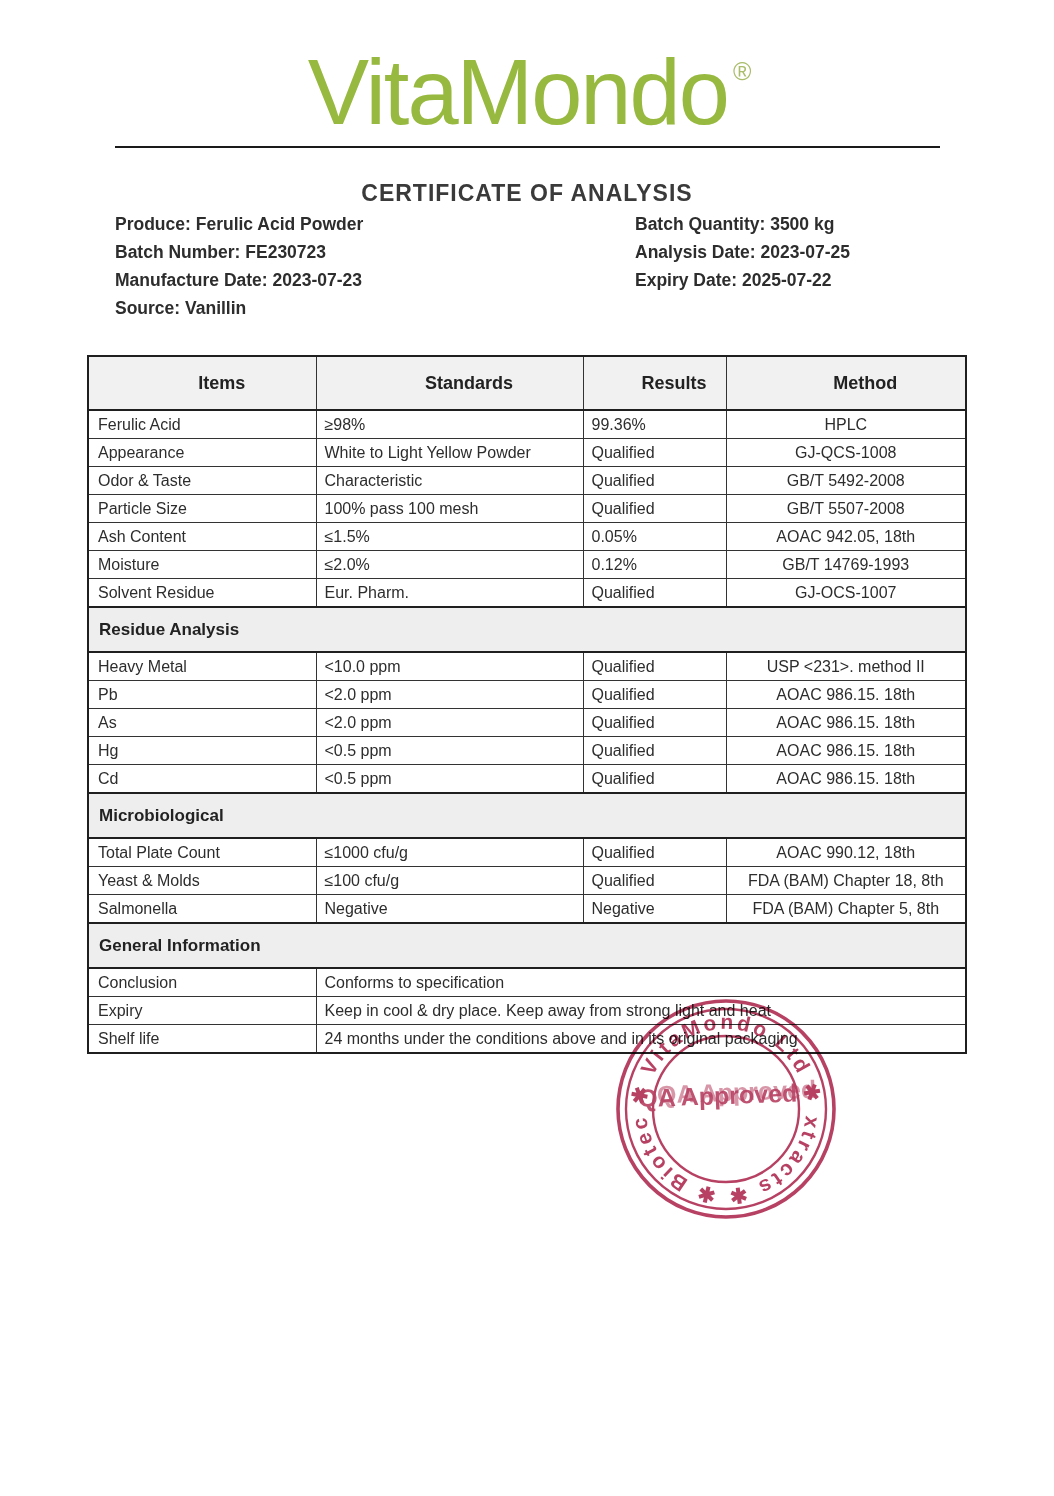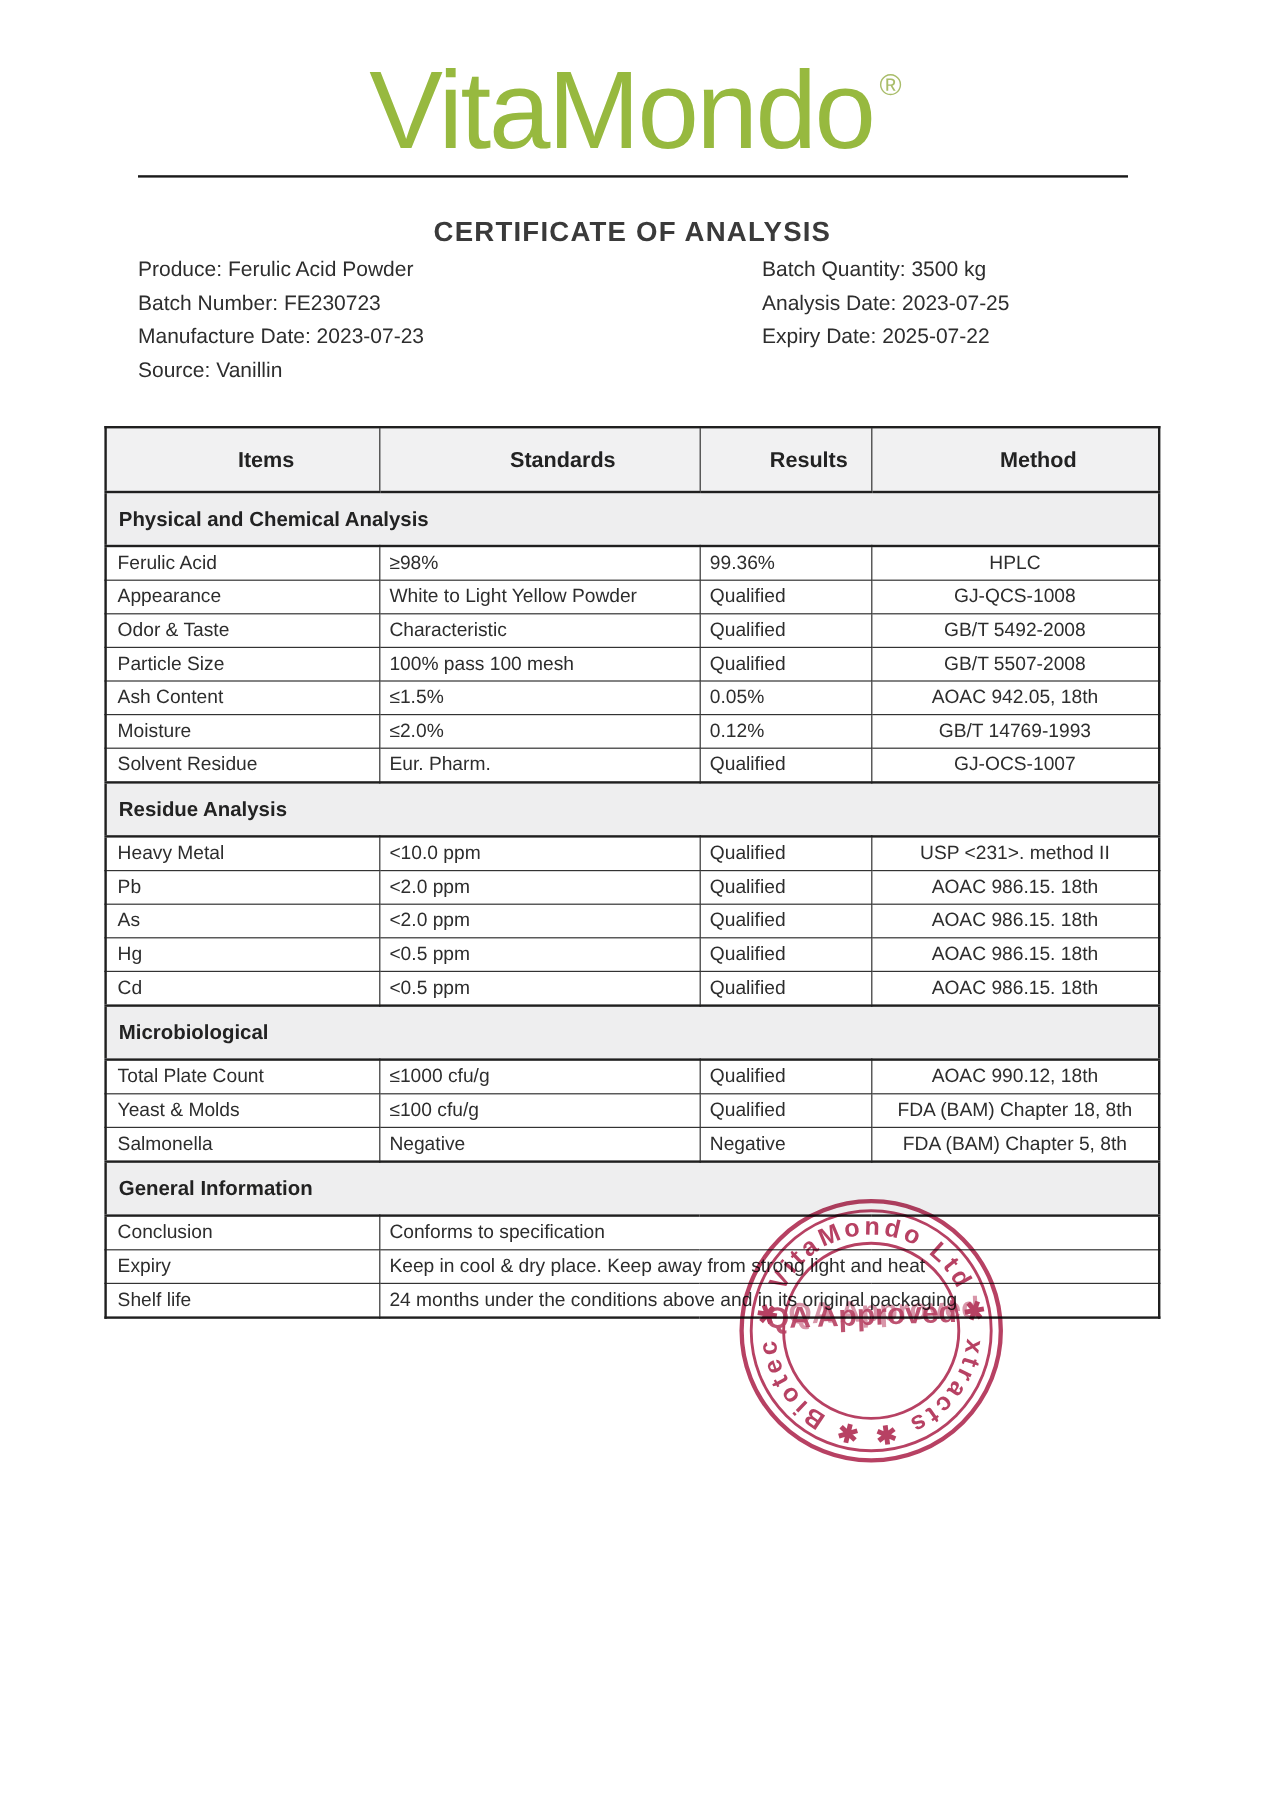--- a/index.html
+++ b/index.html
@@ -7,21 +7,21 @@
   .page{position:absolute;inset:0;background:#fff;border-radius:12px;}
 
   
   .logo-wrap{position:absolute;top:46px;left:0;width:100%;text-align:center;line-height:92px;white-space:nowrap;}
   .logo-text{font-size:92px;letter-spacing:-2px;color:#97b93f;}
   .reg-mark{font-size:25px;color:#a9bd6a;position:relative;top:-44px;left:5px;}
   .divider{position:absolute;top:146px;left:115px;width:825px;border-top:2px solid #1a1a1a;}
   .doc-title{position:absolute;top:169px;left:0;width:100%;text-align:center;font-size:23px;font-weight:bold;letter-spacing:1px;color:#3a3a3a;line-height:28px;margin-top:10px;}
 
   
-  .info-col{position:absolute;top:210px;font-size:17.5px;line-height:28px;color:#2d2d2d;}
+  .info-col{position:absolute;top:210px;font-size:17.5px;line-height:28px;color:#2d2d2d;font-weight:bold;}
   .info-left{left:115px;}
   .info-right{left:635px;}
 
   
   table.coa{position:absolute;top:355px;left:87px;width:878px;border-collapse:collapse;table-layout:fixed;border:2px solid #1f1f1f;}
   table.coa th{height:50px;background:#f1f1f2;font-size:18px;font-weight:bold;color:#222;border:1px solid #333;border-bottom:2px solid #1f1f1f;text-align:center;padding-left:40px;}
   table.coa td{border:1px solid #333;font-size:16px;height:27px;padding:0 8px;vertical-align:middle;color:#2d2d2d;}
   table.coa tr.section-row td{height:43px;background:#eeeeef;font-weight:bold;font-size:17px;color:#222;border-top:2px solid #1f1f1f;border-bottom:2px solid #1f1f1f;padding-left:10px;}
   table.coa td.c0{padding-left:9px;}
   table.coa td.c3{text-align:center;padding:0 4px;}
@@ -64,23 +64,20 @@
     </colgroup>
     <thead>
       <tr>
         <th>Items</th>
         <th>Standards</th>
         <th>Results</th>
         <th>Method</th>
       </tr>
     </thead>
     <tbody>
-        <tr class="section-row">
-          <td colspan="4">Physical and Chemical Analysis</td>
-        </tr>
         <tr>
           <td class="c0">Ferulic Acid</td>
           <td class="c1">≥98%</td>
           <td class="c2">99.36%</td>
           <td class="c3">HPLC</td>
         </tr>
         <tr>
           <td class="c0">Appearance</td>
           <td class="c1">White to Light Yellow Powder</td>
           <td class="c2">Qualified</td>

